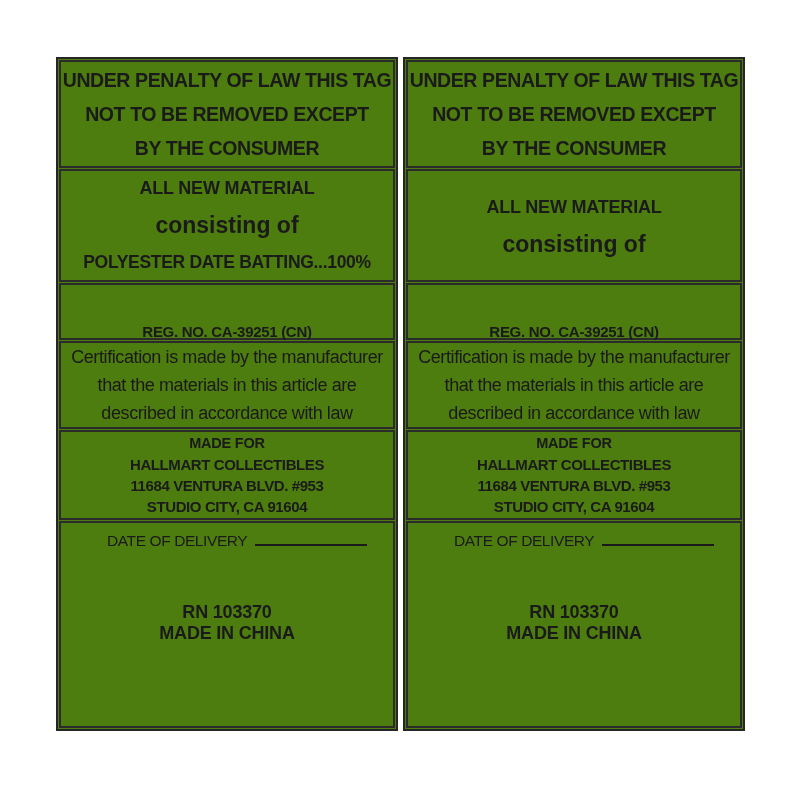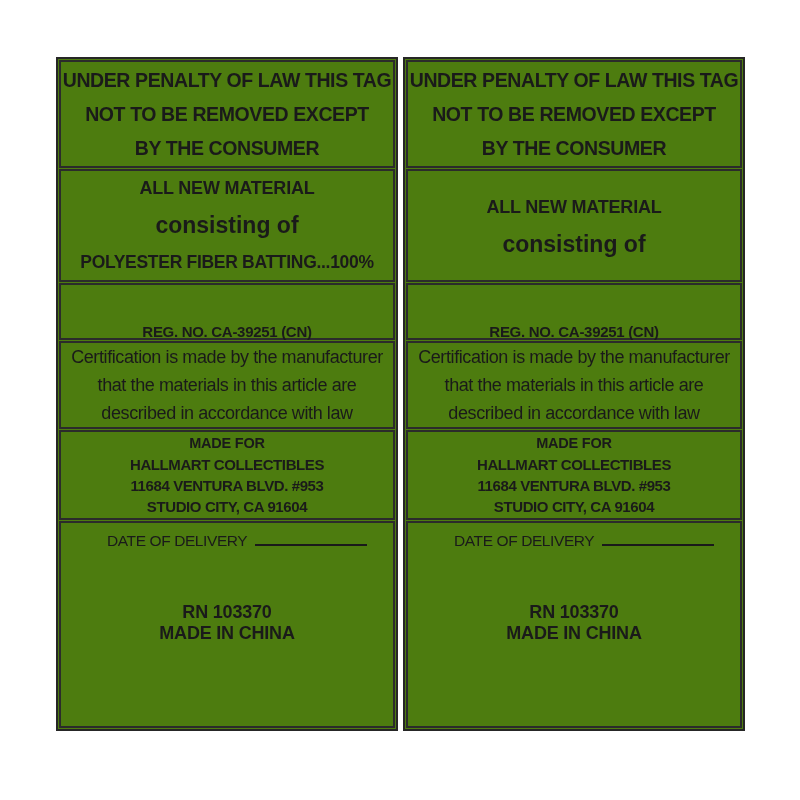--- a/index.html
+++ b/index.html
@@ -114,21 +114,21 @@
 
     <div class="law-label">
       <div class="sec sec-penalty">
         <div class="line">UNDER PENALTY OF LAW THIS TAG</div>
         <div class="line">NOT TO BE REMOVED EXCEPT</div>
         <div class="line">BY THE CONSUMER</div>
       </div>
       <div class="sec sec-material">
         <div class="mat-line1">ALL NEW MATERIAL</div>
         <div class="mat-line2">consisting of</div>
-        <div class="mat-line3">POLYESTER FIBER BATTING...100%</div>
+        <div class="mat-line3">POLYESTER DATE BATTING...100%</div>
       </div>
       <div class="sec sec-reg">
         <div class="reg-text">REG. NO. CA-39251 (CN)</div>
       </div>
       <div class="sec sec-cert">
         <div class="line">Certification is made by the manufacturer</div>
         <div class="line">that the materials in this article are</div>
         <div class="line">described in accordance with law</div>
       </div>
       <div class="sec sec-madefor">

